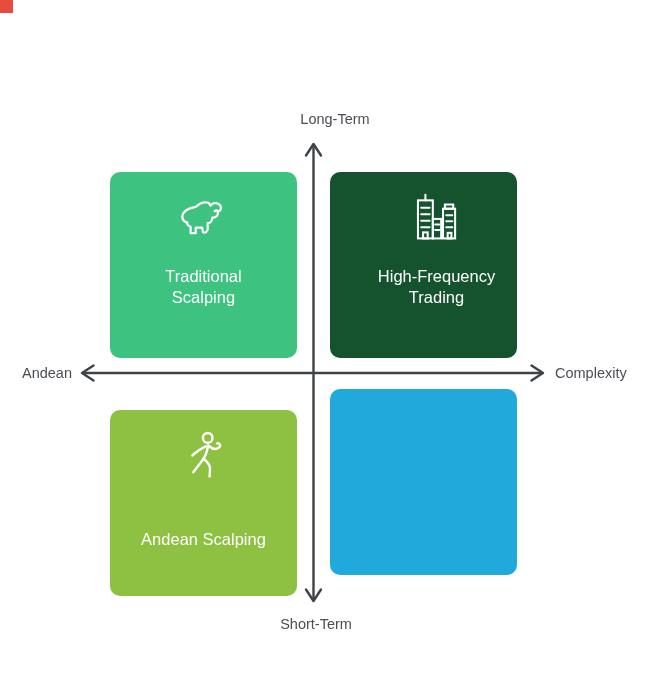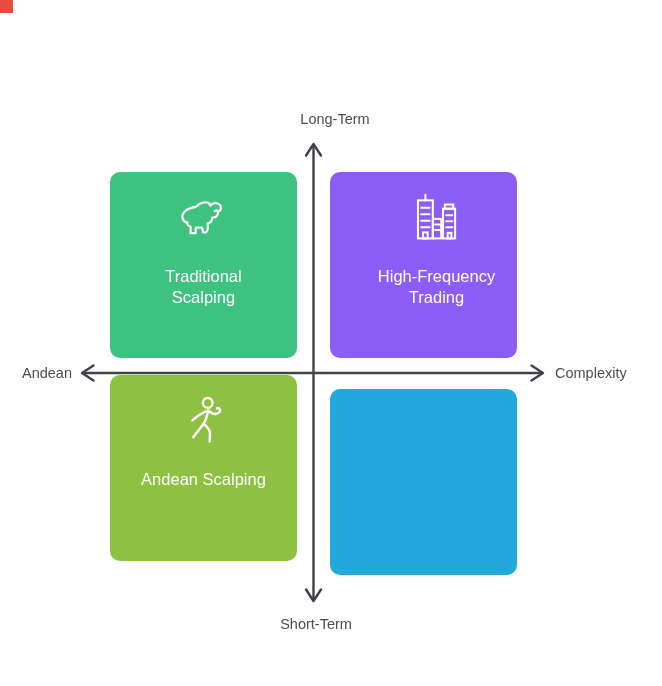--- a/index.html
+++ b/index.html
@@ -25,21 +25,21 @@
   .axis-left   { top:365px; right:590px; }
   .axis-right  { top:365px; left:555px; }
   .axes-svg { position:absolute; left:0; top:0; pointer-events:none; }
 
   .quad {
     position:absolute; width:187px; height:186px; border-radius:10px;
     display:flex; flex-direction:column; align-items:center; padding-top:20px;
   }
   .q-tl { left:110px; top:172px; }
   .q-tr { left:330px; top:172px; }
-  .q-bl { left:110px; top:375px; }
+  .q-bl { left:110px; top:410px;gap:25px; }
   .q-br { left:330px; top:389px; }
   .icon-wrap { height:52px; display:flex; align-items:center; justify-content:center; }
   .box-label {
     margin-top:22px; max-width:170px; text-align:center;
     color:#ffffff; font-size:16.5px; line-height:21px; font-weight:500;
   }
   .q-tl .box-label { max-width:112px; }
 </style>
 </head>
 <body>
@@ -68,21 +68,21 @@
   <div class="quad q-tl" style="background: rgb(61, 194, 127);">
     <div class="icon-wrap">
       <svg width="58" height="48" viewBox="0 0 60 52" fill="none" stroke="#ffffff" stroke-width="2.4" stroke-linecap="round" stroke-linejoin="round">
         <path d="M12 31 C7 30 5 25 7.5 21 C10 17 15 15 21 14 C25 10 30 8 35 9.5 L37 12.5 C39 9.5 43 9 46 11 C49.5 13.5 49 18 45 19 C46 23 43 26 39 25.5 C39 29 37 31.5 34 31.5 L34 38 C34 41 31 42.5 29 41.5 L28 36.5 L21 36.5 L21 42.5 L15.5 42.5 L15.5 35.5 C13 34.5 11 33 12 31 Z"></path>
         <path d="M41.5 18.5 C43.5 17 45.5 17.8 45 19.8"></path>
       </svg>
     </div>
     <div class="box-label">Traditional Scalping</div>
   </div>
 
-  <div class="quad q-tr" style="background: #8b5cf6; padding-left: 26px;">
+  <div class="quad q-tr" style="background: #14532d; padding-left: 26px;">
     <div class="icon-wrap">
       <svg width="52" height="52" viewBox="0 0 56 56" fill="none" stroke="#ffffff" stroke-width="2.2" stroke-linecap="round" stroke-linejoin="miter">
         <line x1="15.5" y1="3" x2="15.5" y2="9"></line>
         <rect x="7.5" y="9" width="16" height="41"></rect>
         <line x1="11" y1="17" x2="20" y2="17"></line>
         <line x1="11" y1="24" x2="20" y2="24"></line>
         <line x1="11" y1="31" x2="20" y2="31"></line>
         <line x1="11" y1="38" x2="20" y2="38"></line>
         <rect x="13" y="43.5" width="5" height="6.5"></rect>
         <rect x="23.5" y="29" width="9" height="21"></rect>

